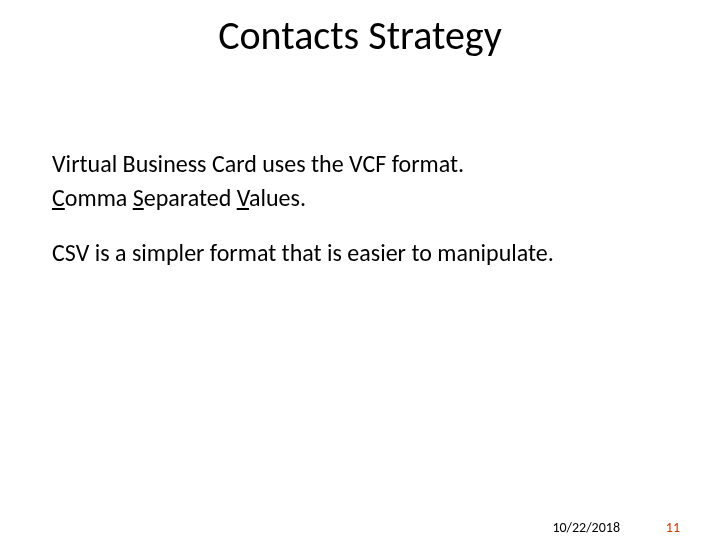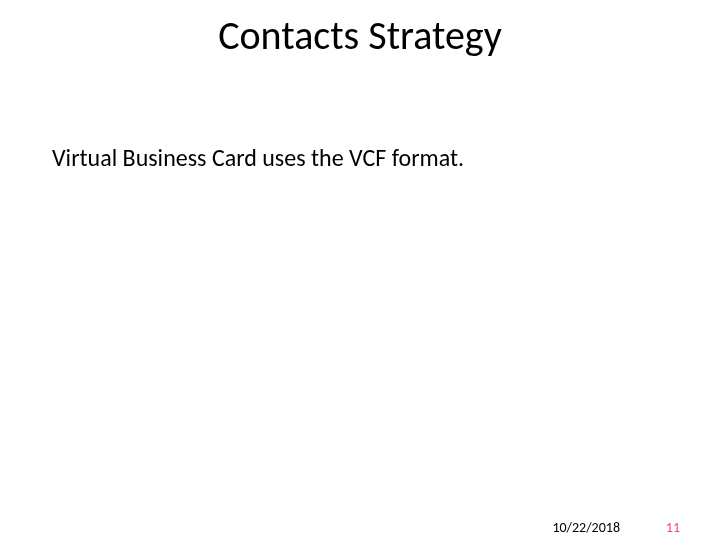--- a/index.html
+++ b/index.html
@@ -27,53 +27,55 @@
   }
   .body {
     position: absolute;
     top: 130px;
     left: 52px;
     right: 52px;
     font-size: 24px;
     line-height: 1.15;
   }
   .body p {
-    margin: 0 0 2px 0;
+    margin: 6px 0 2px 0;
   }
   .gap {
     height: 20px;
   }
   .u {
     text-decoration: underline;
   }
   .footer-date {
     position: absolute;
     bottom: 18px;
     right: 100px;
     font-size: 14px;
     color: #000000;
   }
   .footer-num {
     position: absolute;
     bottom: 18px;
     right: 40px;
     font-size: 14px;
-    color: #ec4899;
+    color: #c2410c;
   }
 </style>
 </head>
 <body>
 
 <div class="slide">
 
   <div class="title">
     <div>Contacts Strategy</div>
   </div>
 
   <div class="body">
     <p>Virtual Business Card uses the VCF format.</p>
+    <p><span class="u">C</span><span>omma </span><span class="u">S</span><span>eparated </span><span class="u">V</span><span>alues.</span></p>
     <div class="gap"></div>
+    <p>CSV is a simpler format that is easier to manipulate.</p>
   </div>
 
   <div class="footer-date">10/22/2018</div>
   <div class="footer-num">11</div>
 
 </div>
 
 </body></html>

